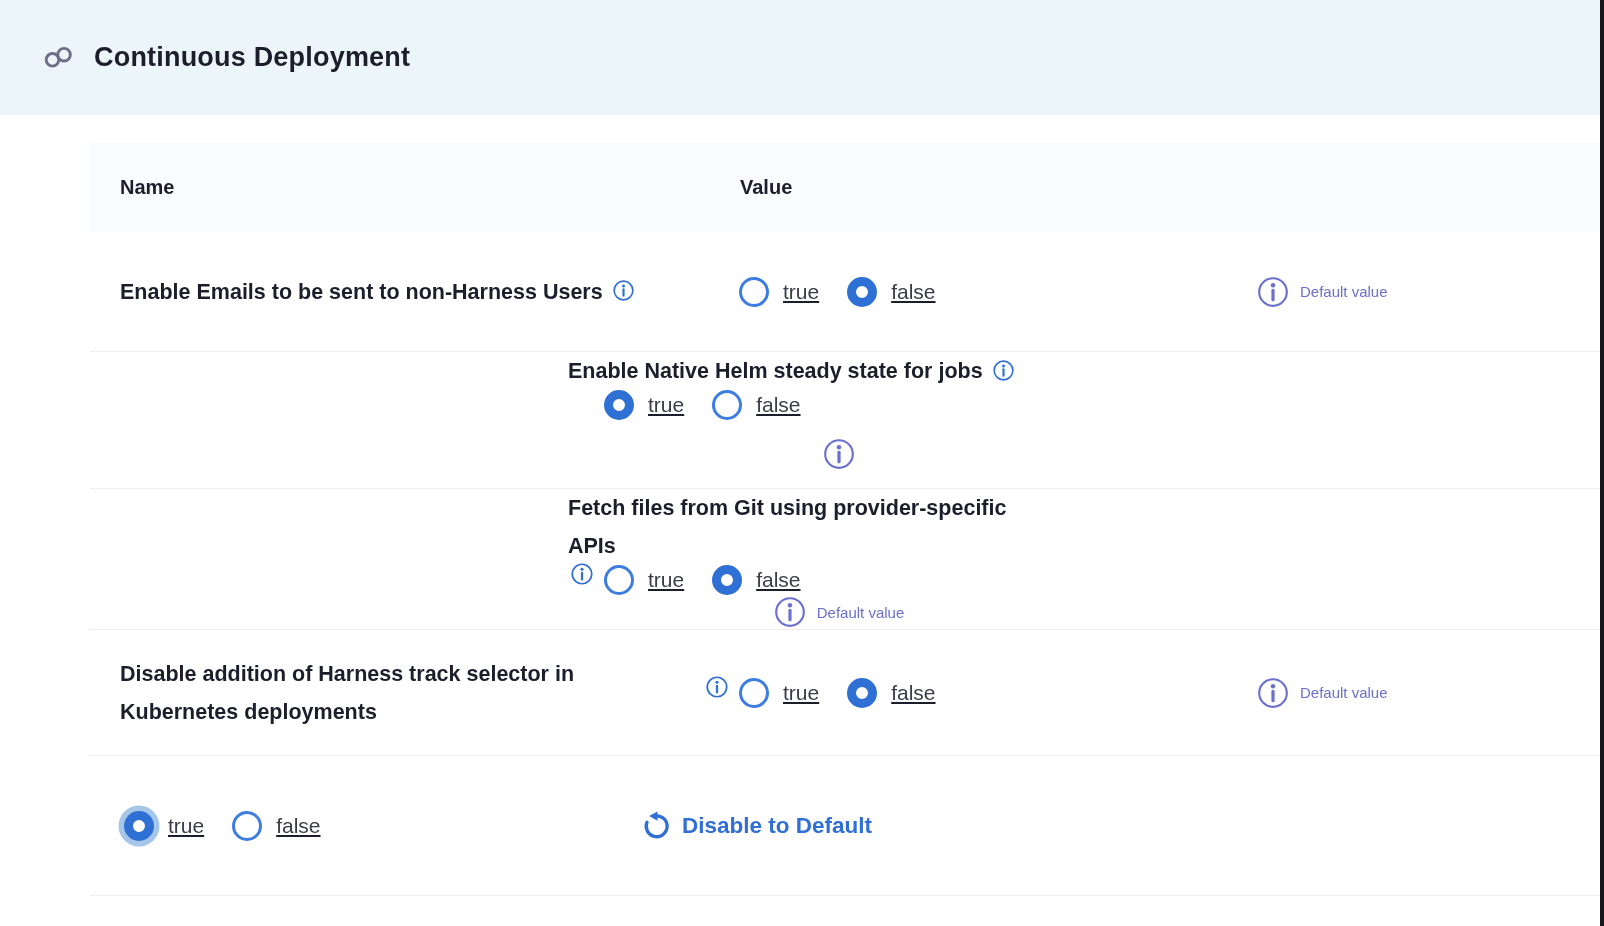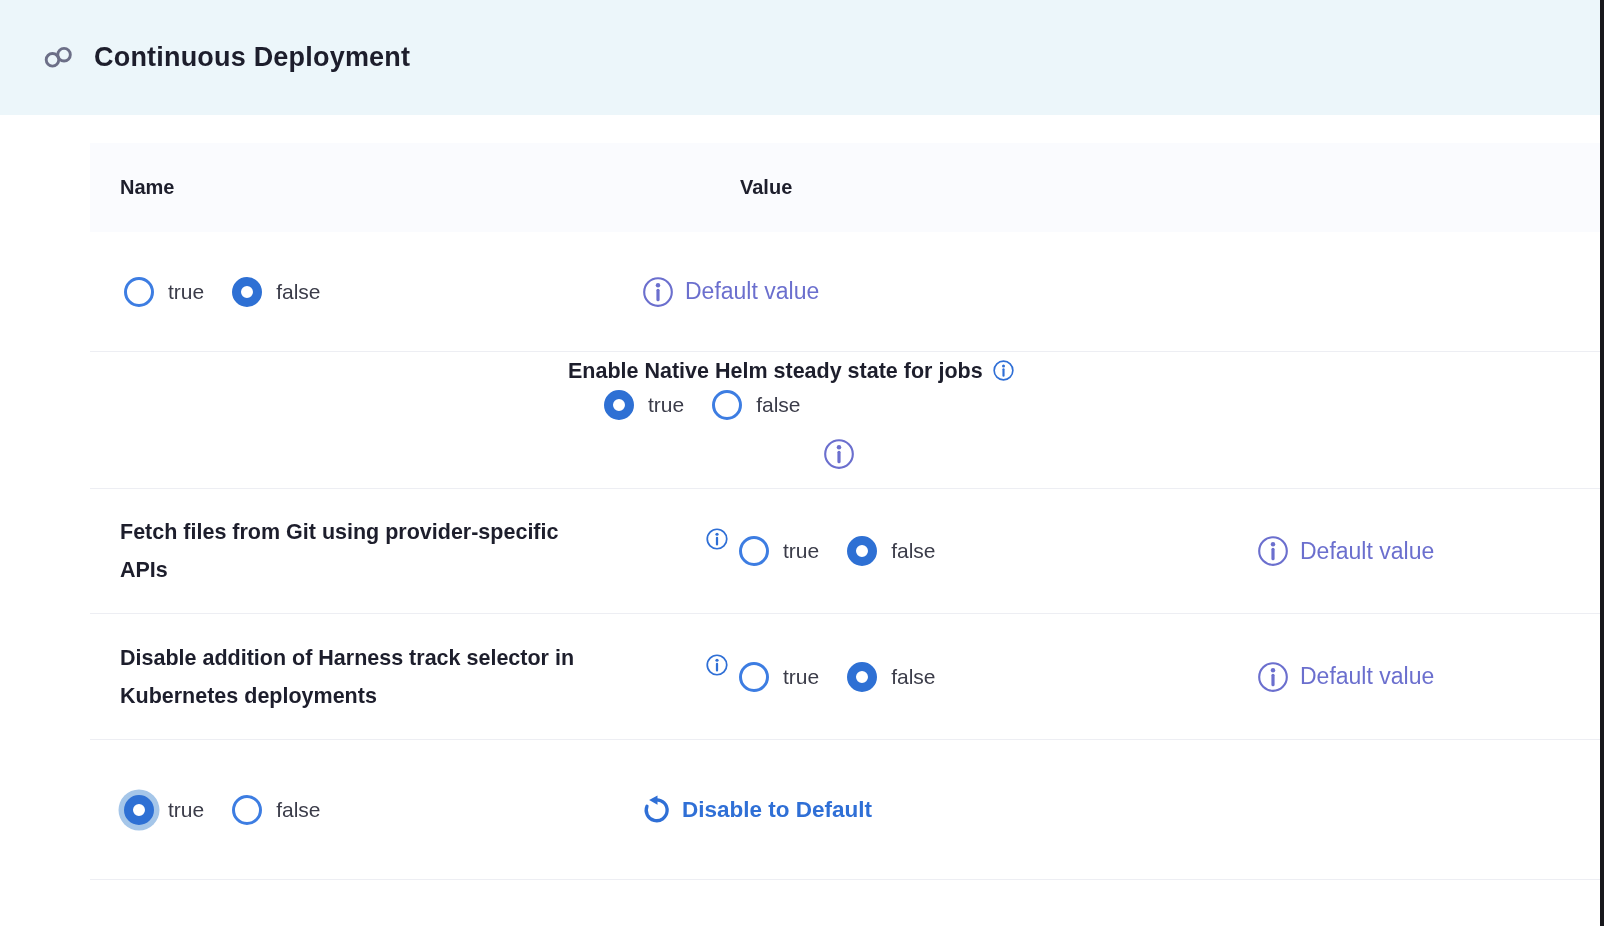--- a/index.html
+++ b/index.html
@@ -47,39 +47,39 @@
   .name-cell{
     width:615px; padding-left:30px;
     display:flex; align-items:center;
   }
   .setting-name{
     font-size:21.5px; font-weight:600; line-height:38px;
     color:var(--text-dark); white-space:pre-line;
   }
   .label-info{ margin-left:9px; display:inline-flex; transform:translateY(-1px); }
 
-  .value-cell{ width:551px; display:flex; align-items:flex-start; }
+  .value-cell{ width:551px; display:flex; align-items:flex-end;text-decoration:underline; }
   .icon-slot{ width:34px; display:flex; }
   .icon-slot .pre-info{ transform:translateY(-9px); display:inline-flex; }
 
   .radio-group{ display:flex; align-items:center; }
   .radio-option{ display:flex; align-items:center; gap:14px; margin-right:28px; cursor:pointer; }
   .radio{
     width:30px; height:30px; border-radius:50%; background:#fff; flex:0 0 auto;
   }
   .radio.off{ border:3px solid #3d7de2; }
   .radio.on{ border:9px solid var(--radio-blue); }
   .radio.focused{ box-shadow:0 0 0 5.5px var(--focus-halo); }
   .option-label{ font-size:21px; color:#3b3c49; }
 
   .status-cell{
     flex:1; display:flex; align-items:center; gap:10px; padding-right:14px;
   }
   .status-text{
-    font-size:23px; color:var(--status-purple); line-height:33px; max-width:200px;
+    font-size:15px; color:var(--status-purple); line-height:33px; max-width:200px;
   }
   .restore-btn{
     display:flex; align-items:center; gap:10px; cursor:pointer;
   }
   .restore-text{
     font-size:22.5px; font-weight:700; color:var(--link-blue); white-space:nowrap;
   }
   .info-icon{ display:inline-flex; }
 </style>
 </head>
@@ -97,20 +97,30 @@
   <h1>Continuous Deployment</h1>
 </header>
 
 <section class="settings-table">
   <div class="thead">
     <div class="th-name">Name</div>
     <div class="th-value">Value</div>
   </div>
   <div id="rows">
       <div class="row" style="min-height: 120px;">
+        <div class="name-cell">
+          <span class="setting-name">Enable Emails to be sent to non-Harness Users</span>
+          <span class="label-info info-icon">
+            <svg viewBox="0 0 32 32" width="23" height="23" fill="none">
+              <circle cx="16" cy="16" r="13" stroke="#2f6fd6" stroke-width="2.3"></circle>
+              <circle cx="16" cy="9.6" r="2.1" fill="#2f6fd6"></circle>
+              <path d="M16 14.4 V 23.2" stroke="#2f6fd6" stroke-width="3" stroke-linecap="round"></path>
+            </svg>
+          </span>
+        </div>
         <div class="value-cell">
           <span class="icon-slot"></span>
           <div class="radio-group">
             <label class="radio-option">
               <span class="radio off"></span>
               <span class="option-label">true</span>
             </label>
             <label class="radio-option">
               <span class="radio on"></span>
               <span class="option-label">false</span>
@@ -155,21 +165,21 @@
         <div class="status-cell">
           <span class="info-icon">
             <svg viewBox="0 0 32 32" width="34" height="34" fill="none">
               <circle cx="16" cy="16" r="13" stroke="#6b6fce" stroke-width="2"></circle>
               <circle cx="16" cy="9.6" r="2.1" fill="#6b6fce"></circle>
               <path d="M16 14.4 V 23.2" stroke="#6b6fce" stroke-width="3" stroke-linecap="round"></path>
             </svg>
           </span>
         </div>
       </div>
-      <div class="row" style="min-height: 125px;">
+      <div class="row" style="min-height: 125px; flex-direction: column;">
         <div class="name-cell">
           <span class="setting-name">Fetch files from Git using provider-specific
 APIs</span>
         </div>
         <div class="value-cell">
           <span class="icon-slot">
             <span class="pre-info info-icon">
               <svg viewBox="0 0 32 32" width="24" height="24" fill="none">
                 <circle cx="16" cy="16" r="13" stroke="#2f6fd6" stroke-width="2.3"></circle>
                 <circle cx="16" cy="9.6" r="2.1" fill="#2f6fd6"></circle>

